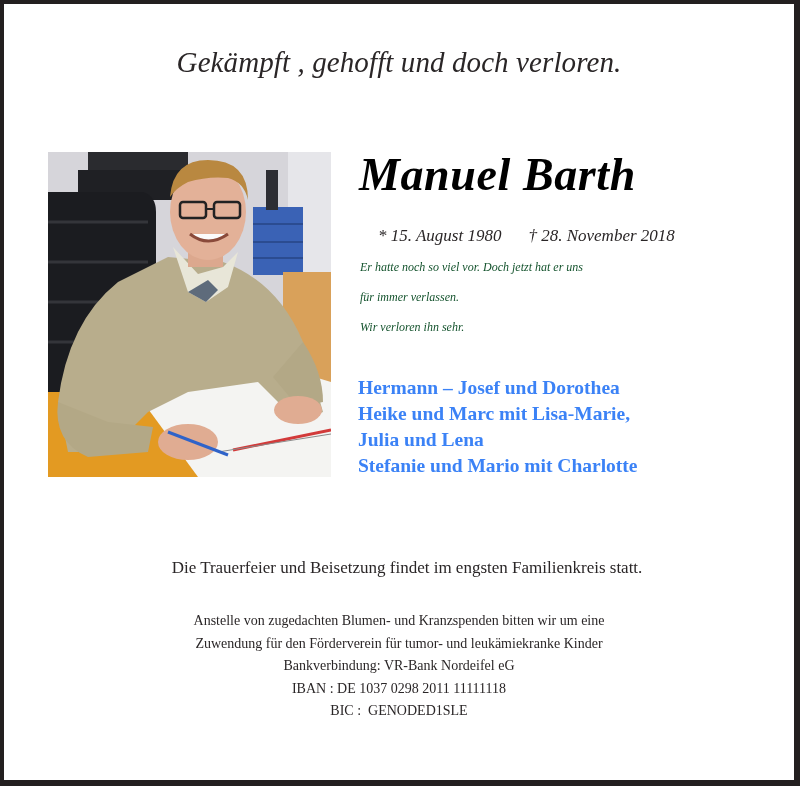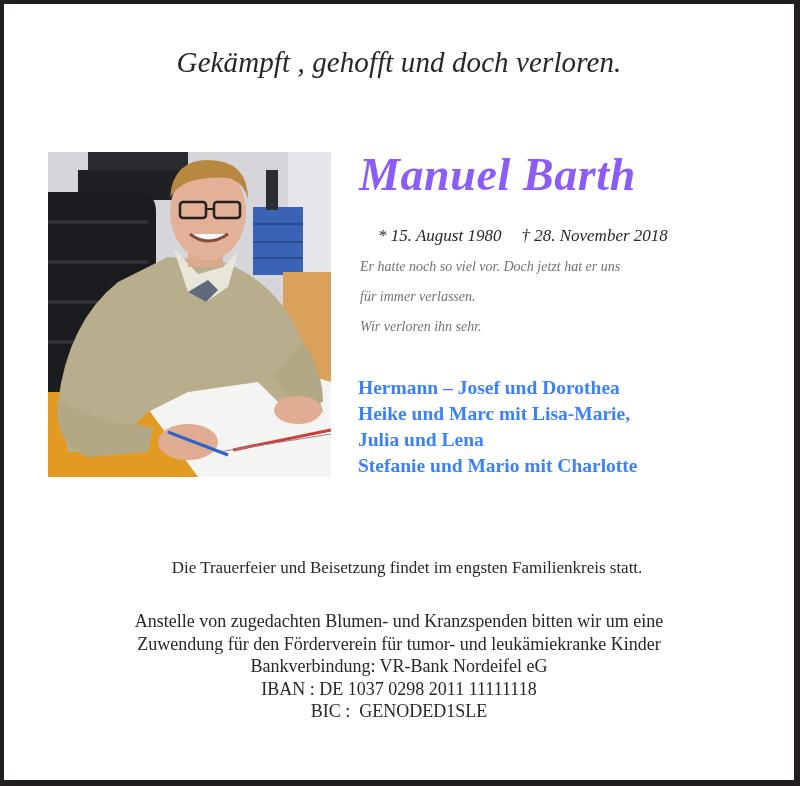--- a/index.html
+++ b/index.html
@@ -16,42 +16,42 @@
       color: #2a2627;
     }
     .photo {
       position: absolute; left: 44px; top: 148px; width: 283px; height: 325px;
       overflow: hidden; background: #cfcfd2;
     }
     .photo svg { display: block; width: 100%; height: 100%; }
     .name {
       position: absolute; left: 355px; top: 144px;
       font-style: italic; font-weight: bold; font-size: 46px; letter-spacing: 0.6px;
-      color: #8b5cf6;
+      color: #000000;
     }
     .dates {
       position: absolute; left: 357px; top: 202px;
       font-style: italic; font-size: 17px; color: #2a2627; white-space: pre;
     }
-    .dates .death { margin-left: 20px; }
+    .dates .death { margin-left: 27px; }
     .quote {
       position: absolute; left: 356px; top: 248px;
-      font-style: italic; font-size: 14px; line-height: 30px; color: #737373;
+      font-style: italic; font-size: 12px; line-height: 30px; color: #14532d;
     }
     .family {
       position: absolute; left: 354px; top: 371px;
       font-weight: bold; font-size: 19.5px; line-height: 26px; color: #3b82f6;
     }
     .service {
       position: absolute; left: 0; width: 100%; top: 554px;
       text-align: center; font-size: 17px; color: #2a2627; margin-left: 8px;
     }
     .donation {
       position: absolute; left: 0; width: 100%; top: 606px;
-      text-align: center; font-size: 18px; line-height: 22.5px; color: #2a2627;
+      text-align: center; font-size: 14px; line-height: 22.5px; color: #2a2627;
     }
     .donation div { white-space: pre; }
   </style>
 </head>
 <body>
 
 <div class="page">
 
   <div class="motto">Gekämpft , gehofft und doch verloren.</div>
 

